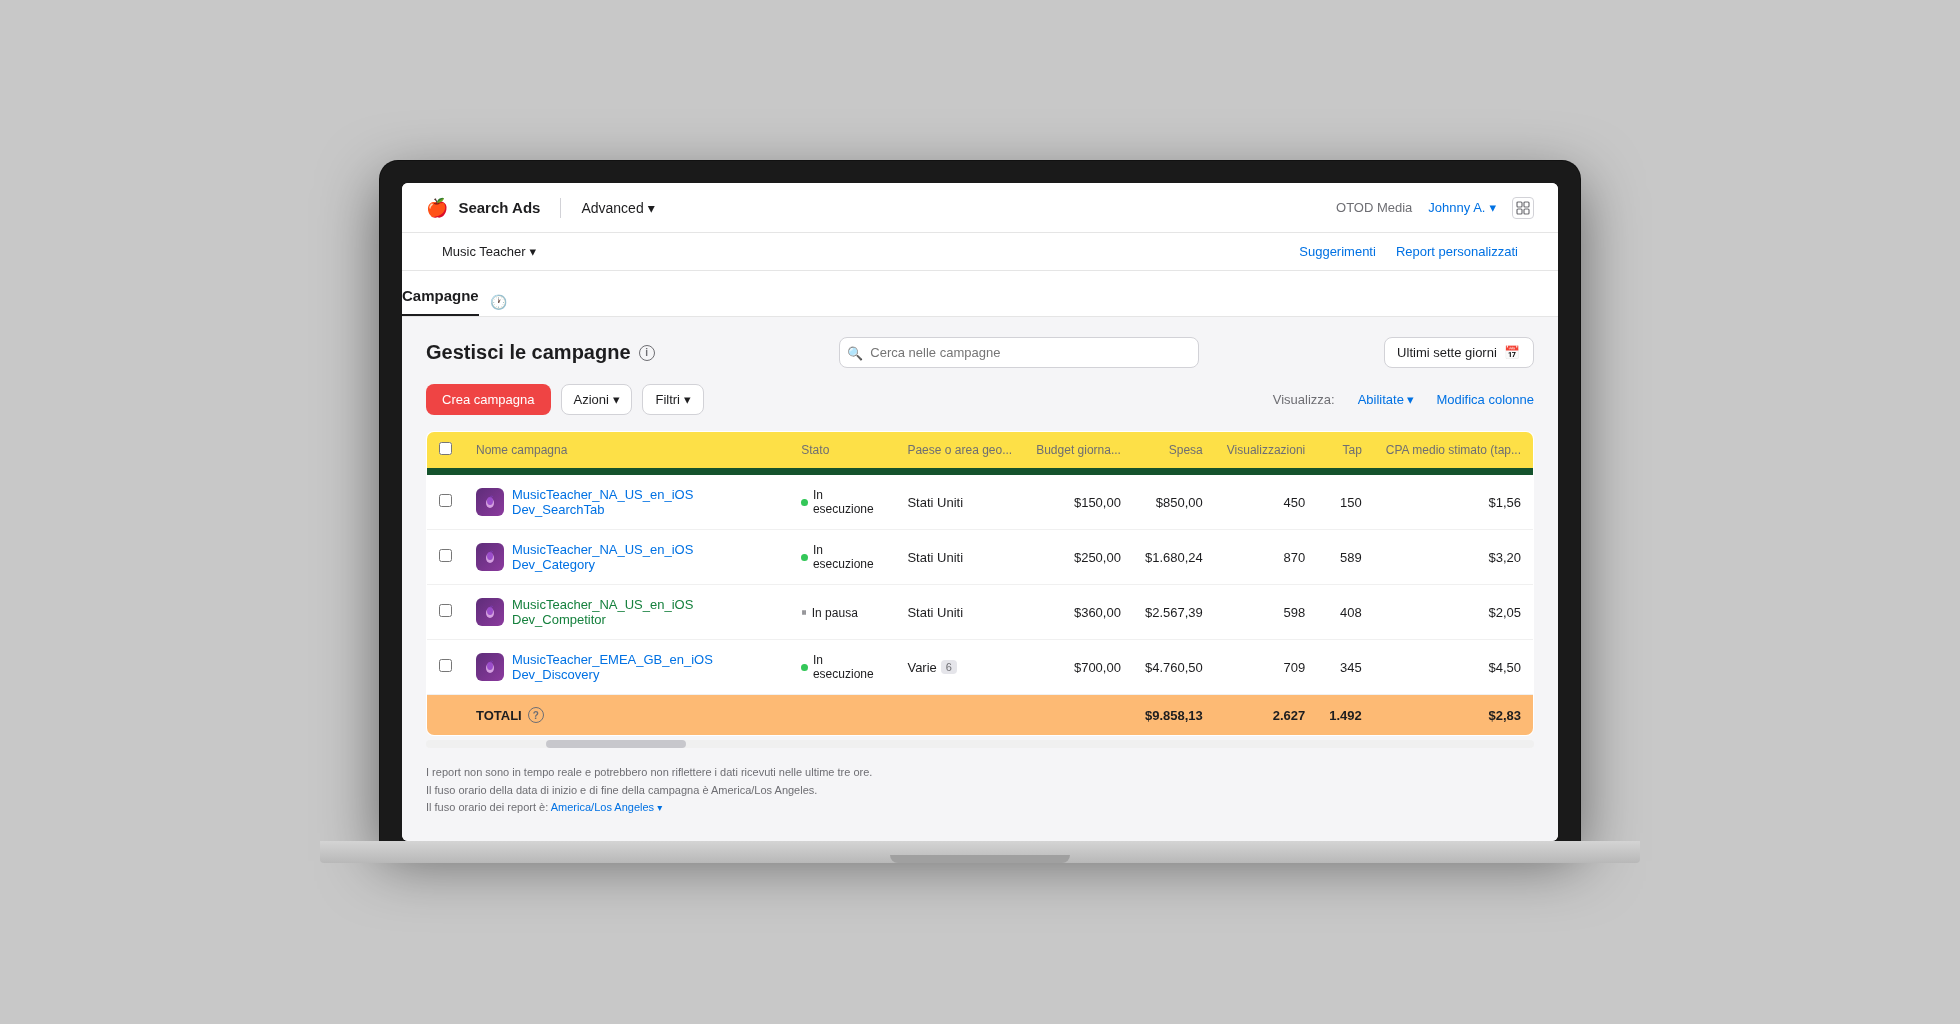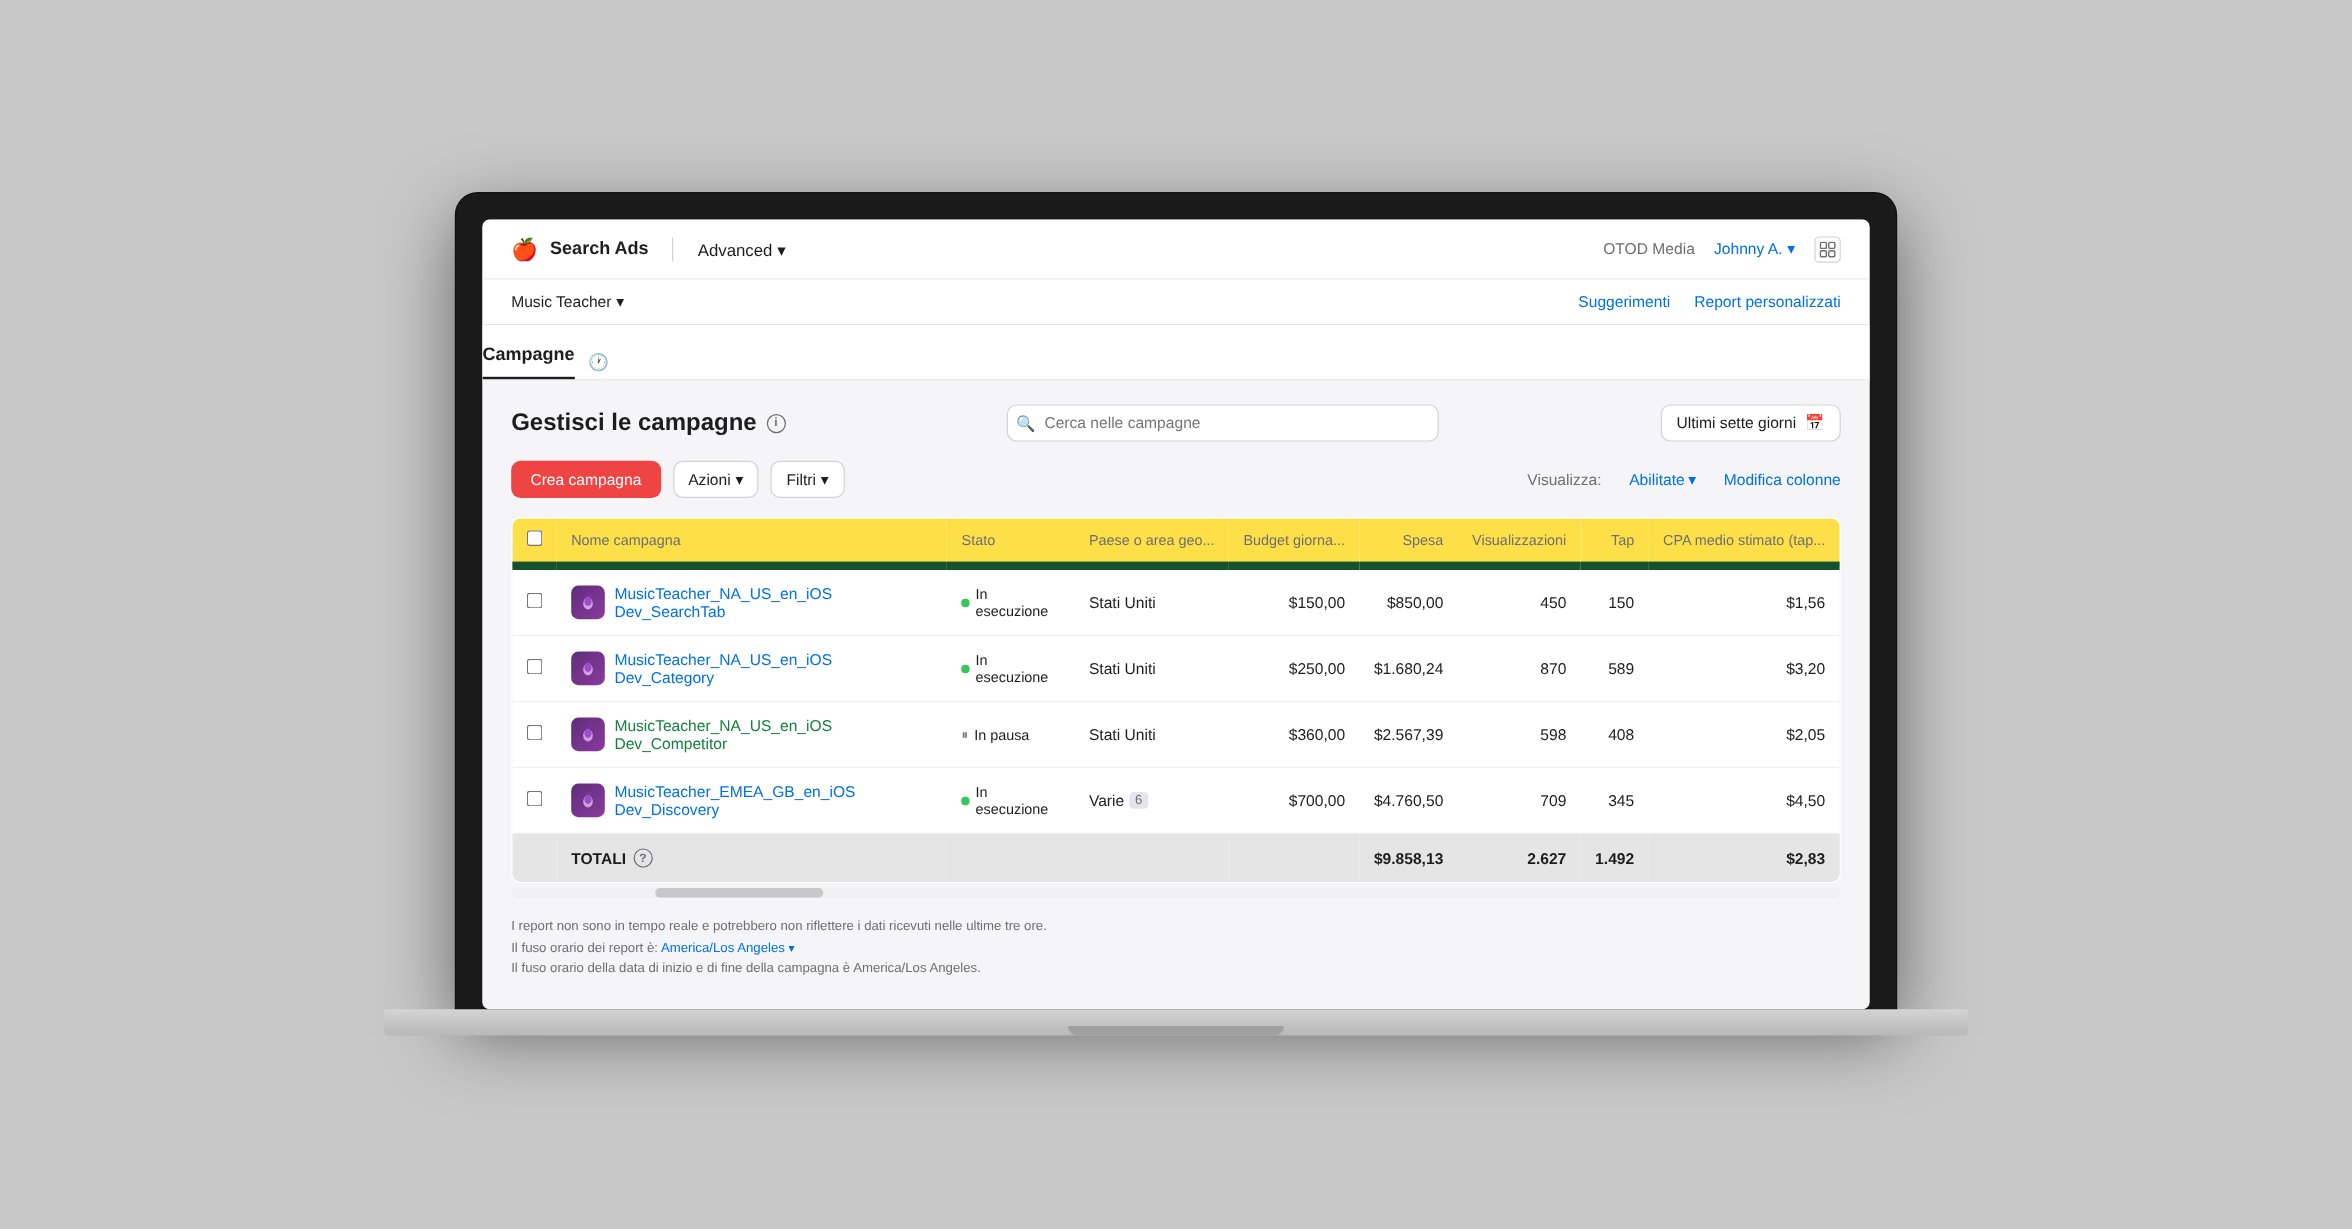--- a/index.html
+++ b/index.html
@@ -123,21 +123,21 @@
       border-radius: 4px;
       display: flex;
       align-items: center;
       justify-content: center;
       cursor: pointer;
     }
 
     .sub-nav {
       background: #fff;
       border-bottom: 1px solid #e5e5e5;
-      padding: 0 24px;
+      padding: 0 40px;
       height: 38px;
       display: flex;
       align-items: center;
       justify-content: space-between;
     }
 
     .music-teacher-btn {
       font-size: 13px;
       color: #1d1d1f;
       display: flex;
@@ -362,21 +362,21 @@
       font-size: 13px;
     }
 
     .campaign-table td.right {
       text-align: right;
     }
 
     .totali-row td {
       font-weight: 600;
       border-top: 1px solid #e5e5e5;
-      background: #e5e5e5;
+      background: #fdba74;
     }
 
     .status-badge {
       display: inline-flex;
       align-items: center;
       gap: 5px;
       font-size: 12px;
     }
 
     .status-dot {
@@ -747,26 +747,26 @@
             </tbody>
           </table>
 
           <div class="scrollbar-area">
             <div class="scrollbar-thumb"></div>
           </div>
 
 
           <div class="footer-notes">
             <div class="footer-note">I report non sono in tempo reale e potrebbero non riflettere i dati ricevuti nelle ultime tre ore.</div>
+            <div class="footer-note">Il fuso orario della data di inizio e di fine della campagna è America/Los Angeles.</div>
             <div class="footer-note">
               <span>Il fuso orario dei report è:</span>
               <span class="footer-link">America/Los Angeles</span>
               <span style="color:#0071e3; font-size:10px;">▾</span>
             </div>
-            <div class="footer-note">Il fuso orario della data di inizio e di fine della campagna è America/Los Angeles.</div>
           </div>
 
         </div>
       </div>
 
     </div>
   </div>
   <div class="laptop-base">
     <div class="laptop-notch"></div>
   </div>

